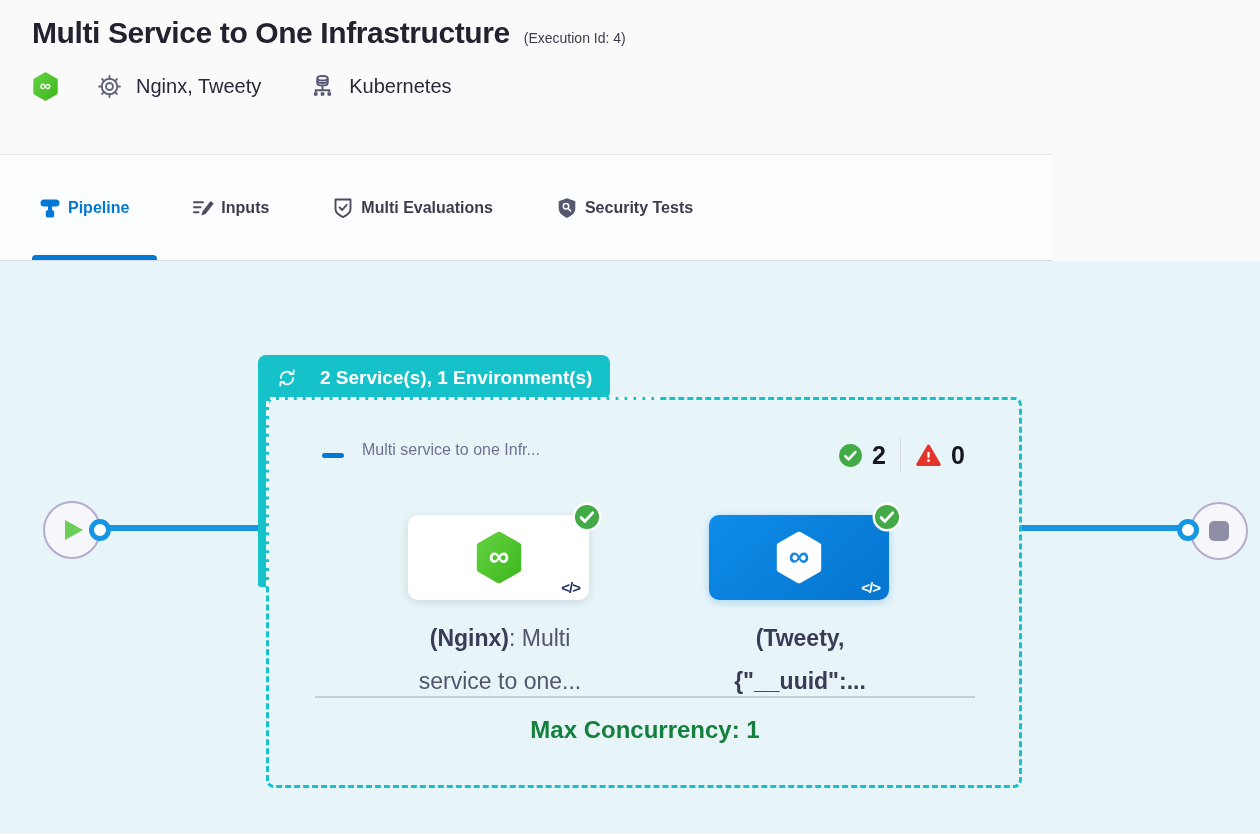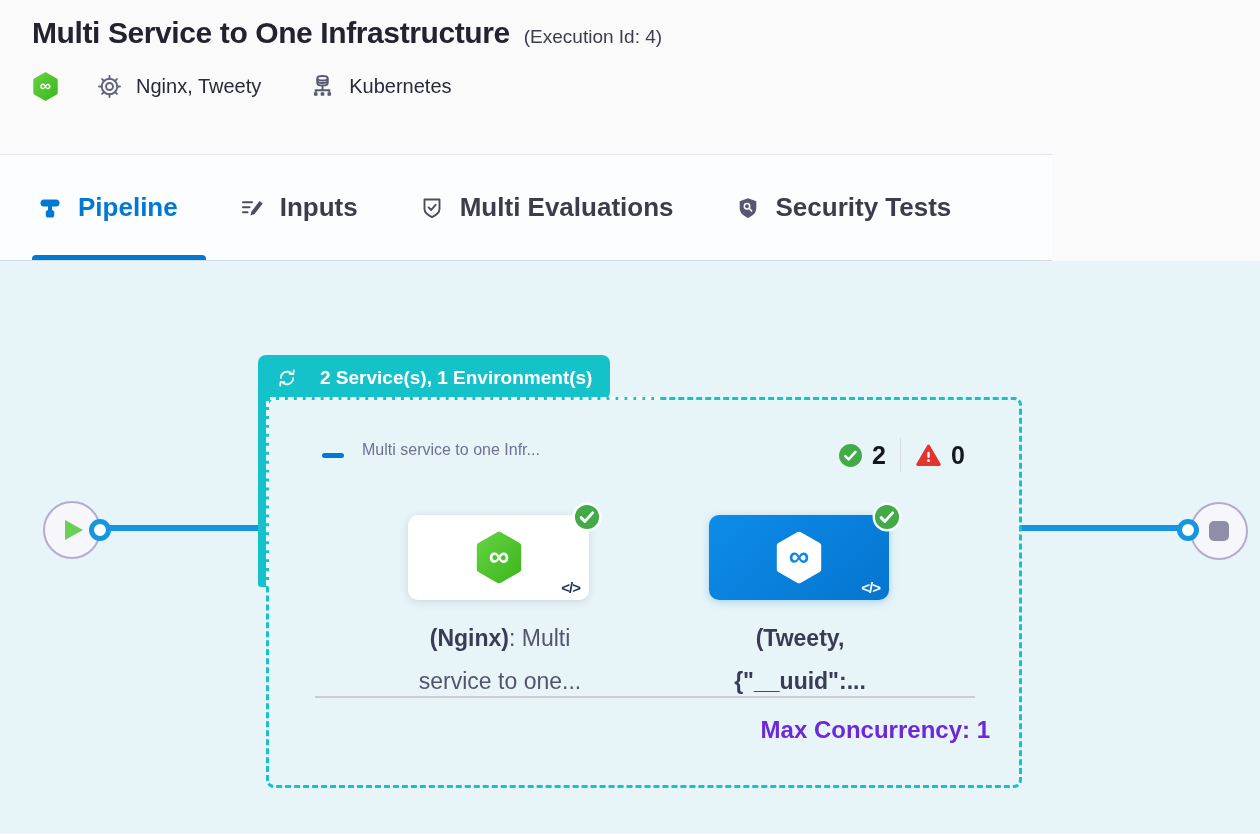--- a/index.html
+++ b/index.html
@@ -9,31 +9,31 @@
     background:#fafafb;
     color:#1f2028;
     overflow:hidden;
   }
   .app { width:1052px; height:834px; display:flex; flex-direction:column; }
 
   
   .page-header { height:155px; background:#fafafb; border-bottom:1px solid #e4e4ea; padding:16px 24px 0 32px; }
   .title-row { display:flex; align-items:baseline; gap:14px; }
   .page-title { font-size:30px; font-weight:700; color:#22232e; letter-spacing:-0.4px; }
-  .exec-id { font-size:19px; font-weight:400; color:#3c3d4c; }
+  .exec-id { font-size:14px; font-weight:400; color:#3c3d4c; }
   .meta-row { margin-top:22px; display:flex; align-items:center; }
   .meta-row .hex-sm { width:27px; height:29px; }
   .meta-icon { display:inline-flex; align-items:center; }
   .gear-wrap { margin-left:37px; }
   .meta-text { font-size:20px; font-weight:500; color:#272938; margin-left:13px; }
   .infra-wrap { margin-left:48px; }
 
   
   .tab-bar { height:106px; background:#fcfdfe; border-bottom:1px solid #d9dbe3; display:flex; align-items:stretch; padding-left:38px; }
-  .tab { position:relative; display:flex; align-items:center; gap:16px; margin-right:62px; cursor:pointer; font-size:26px; font-weight:600; color:#3c3d4c; }
+  .tab { position:relative; display:flex; align-items:center; gap:6px; margin-right:62px; cursor:pointer; font-size:16px; font-weight:600; color:#3c3d4c; }
   .tab--active { color:#0278d5; }
   .tab--active::after { content:''; position:absolute; left:-6px; right:-28px; bottom:0; height:5px; border-radius:4px 4px 0 0; background:#0278d5; }
   .tab-icon { display:inline-flex; }
 
   
   .canvas { position:relative; width:1260px; height:572px; background:#e7f5f9; overflow:hidden; }
 
   .edge-line { position:absolute; height:6px; background:#1695e3; z-index:1; }
   .edge-line--left { left:100px; top:264px; width:161px; }
   .edge-line--right { left:1020px; top:264px; width:170px; }
@@ -72,22 +72,22 @@
   .card-check { position:absolute; top:-13px; right:-13px; width:30px; height:30px; }
 
   .svc-label { position:absolute; top:356px; width:220px; text-align:center;
     font-size:23px; line-height:43px; color:#53556b; z-index:3; }
   .svc-label--1 { left:390px; }
   .svc-label--2 { left:690px; }
   .svc-name { font-weight:700; color:#3a3c55; }
   .svc-label--bold { font-weight:700; color:#3a3c55; }
 
   .stage-divider { position:absolute; left:315px; top:435px; width:660px; height:2px; background:#caccd6; z-index:3; }
-  .max-concurrency { position:absolute; left:330px; top:455px; width:660px; text-align:right;
-    font-size:24px; font-weight:700; color:#6d28d9; z-index:3; }
+  .max-concurrency { position:absolute; left:315px; top:455px; width:660px; text-align:center;
+    font-size:24px; font-weight:700; color:#15803d; z-index:3; }
 </style>
 </head>
 <body>
 
 <div class="app">
 
   <header class="page-header">
     <div class="title-row">
       <h1 class="page-title">Multi Service to One Infrastructure</h1>
       <span class="exec-id">(Execution Id: 4)</span>

